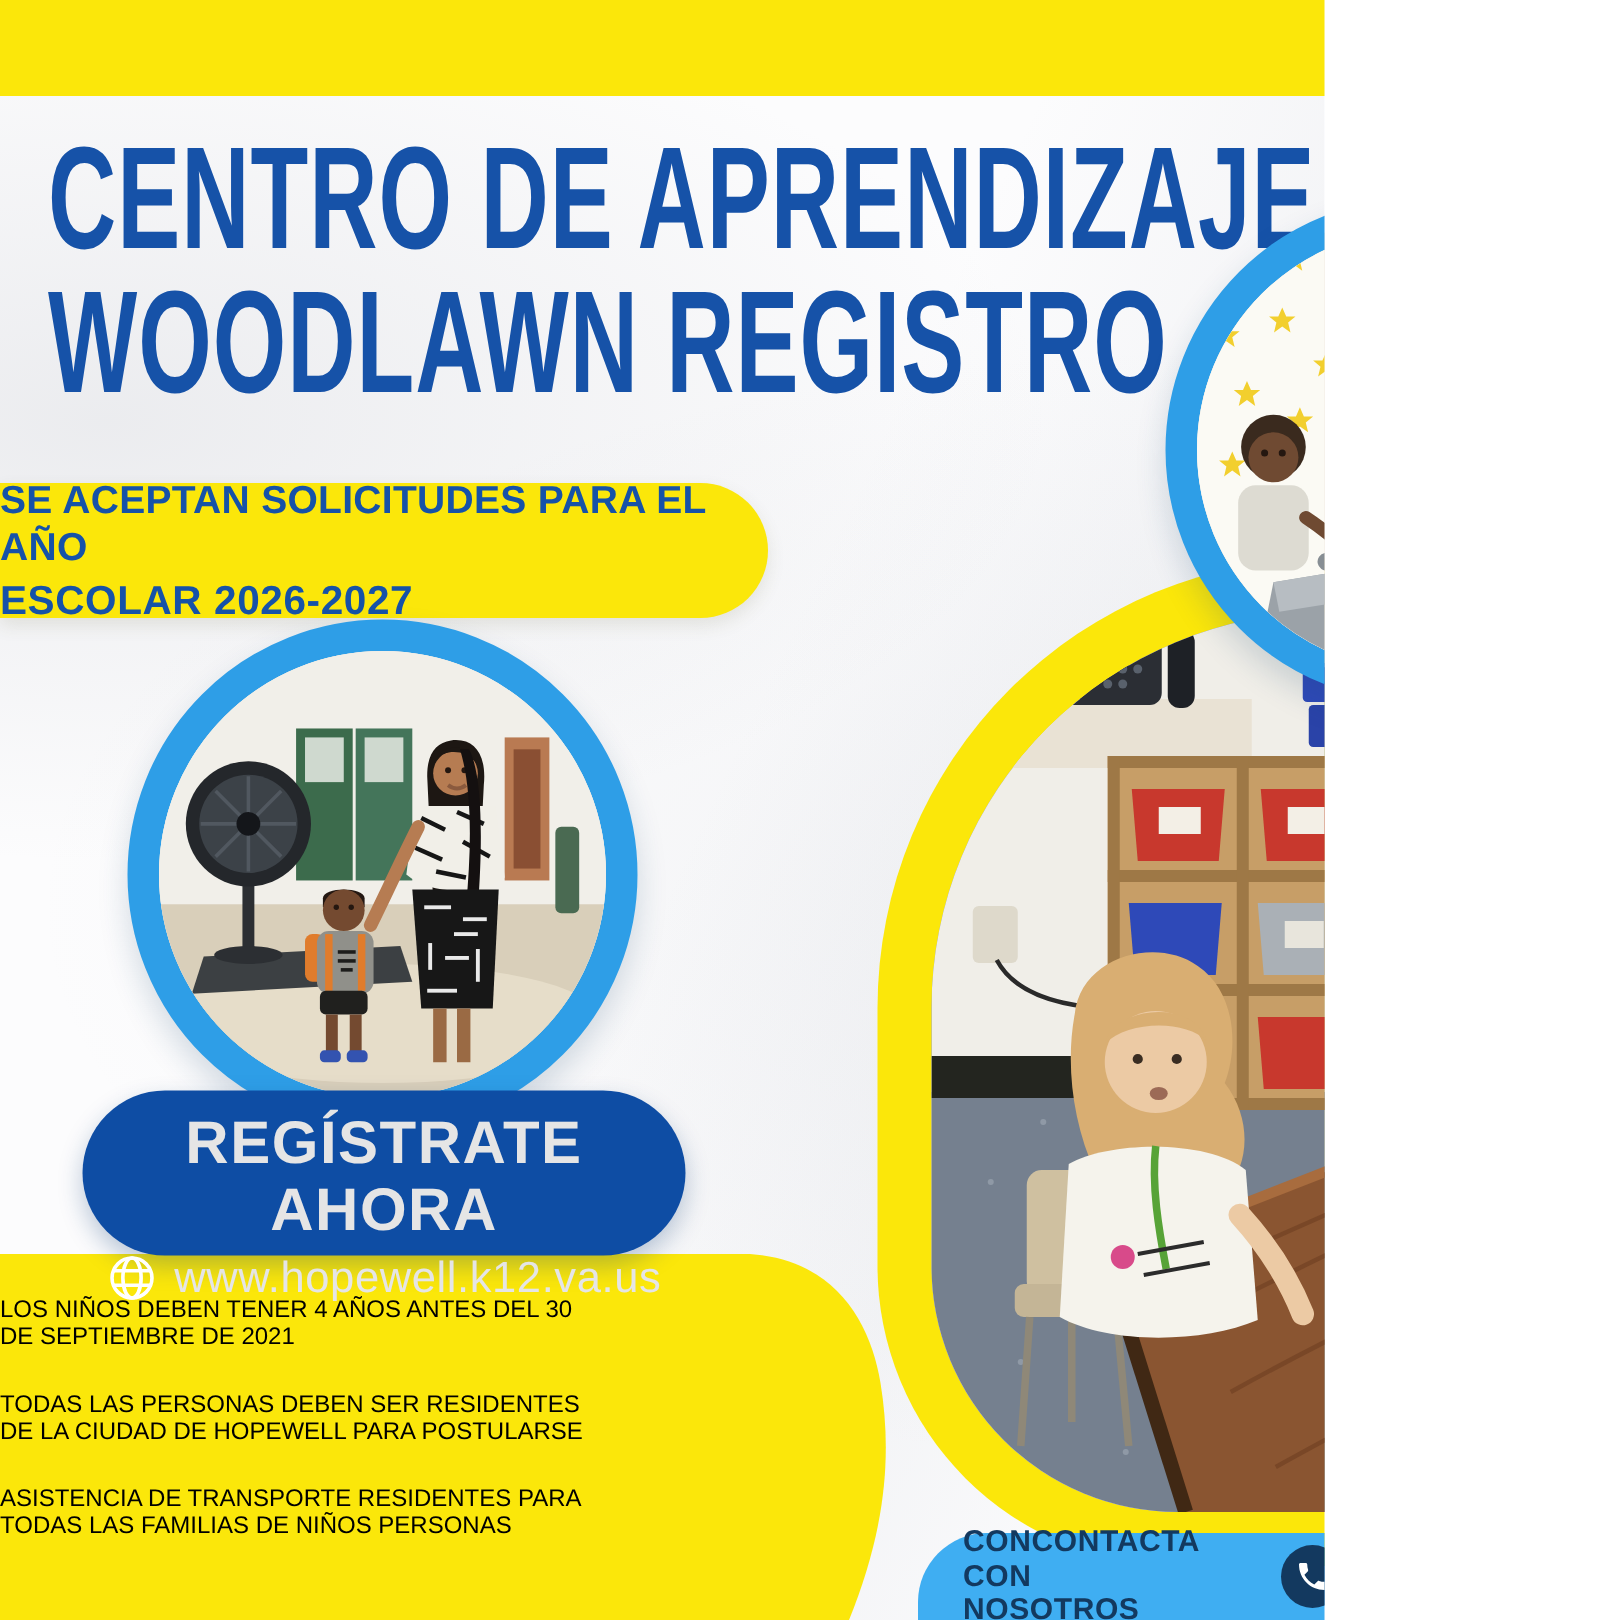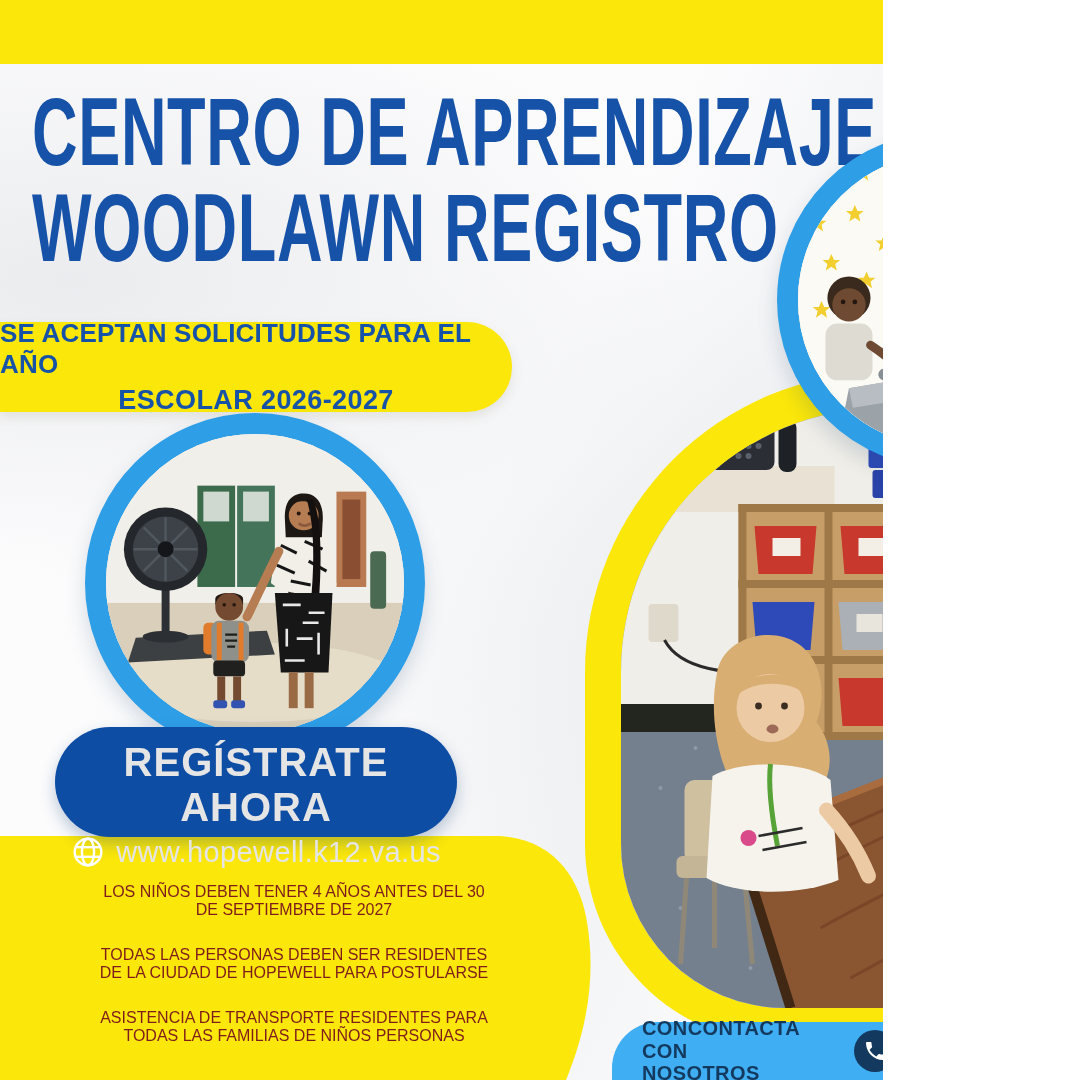--- a/index.html
+++ b/index.html
@@ -12,21 +12,21 @@
       linear-gradient(115deg, rgba(255,255,255,0) 52%, rgba(188,193,203,.14) 72%, rgba(255,255,255,0) 90%);}
 
   .top-band{position:absolute;left:0;top:0;width:1080px;height:64px;background:#FBE70A;z-index:2;}
 
   .title{position:absolute;left:32px;top:84px;z-index:3;color:#1652A8;font-weight:bold;}
   .title .line{display:block;font-size:97px;line-height:.99;letter-spacing:1px;
                transform:scaleX(.65);transform-origin:left top;white-space:nowrap;}
 
   .banner{position:absolute;left:0;top:322px;width:512px;height:90px;z-index:4;
           background:#FBE70A;border-radius:0 46px 46px 0;
-          display:flex;flex-direction:column;justify-content:center;align-items:center;
+          display:flex;flex-direction:column;justify-content:center;
           box-shadow:0 5px 12px rgba(90,90,40,.12);}
   .banner .b1{font-size:26px;font-weight:bold;color:#1652A8;letter-spacing:.2px;}
   .banner .b2{font-size:27px;font-weight:bold;color:#1652A8;margin-top:5px;letter-spacing:.4px;}
 
   
   .photo-blob{position:absolute;left:585px;top:372px;width:495px;height:672px;z-index:1;
               background:#FBE70A;border-radius:300px 0 0 200px;}
   .photo-frame{position:absolute;left:36px;top:36px;right:0;bottom:36px;
                border-radius:264px 0 0 164px;overflow:hidden;background:#8a93a2;}
   .photo-frame svg{display:block;width:100%;height:100%;}
@@ -39,22 +39,22 @@
   .circle.lf{left:85px;top:413px;width:298px;height:298px;}
 
   .pill{position:absolute;left:55px;top:727px;width:402px;height:110px;z-index:6;
         background:#0E4DA4;border-radius:55px;color:#e5e5e5;text-align:center;
         box-shadow:0 7px 16px rgba(15,60,120,.28);}
   .pill .lbl{margin-top:13px;font-size:40px;font-weight:bold;letter-spacing:1px;}
   .pill .url-row{display:flex;justify-content:center;align-items:center;gap:11px;margin-top:5px;}
   .pill .url{font-size:29px;font-weight:400;letter-spacing:.4px;}
 
   .yellow-left{position:absolute;left:0;top:836px;width:640px;height:244px;z-index:4;}
-  .notes{position:absolute;left:0;top:838px;width:588px;z-index:5;padding-top:18px;
-         text-align:center;color:#7f1d1d;}
+  .notes{position:absolute;left:0;top:838px;width:588px;z-index:5;padding-top:0;
+         text-align:left;color:#000000;}
   .note{font-size:23.5px;font-weight:bold;line-height:1.33;margin:0 14px 27px 14px;letter-spacing:.1px;}
   .note:nth-child(2){margin-bottom:22px;}
 
   .contact-bar{position:absolute;left:612px;top:1022px;width:468px;height:58px;z-index:7;
                background:#3FAEF2;border-radius:46px 0 0 0;
                display:flex;align-items:center;}
   .contact-head{margin-left:30px;color:#13395F;font-weight:bold;font-size:20px;
                 line-height:1.13;letter-spacing:.4px;}
   .phone-chip{width:42px;height:42px;border-radius:50%;background:#13395F;margin-left:54px;
               display:flex;align-items:center;justify-content:center;flex:0 0 auto;}
@@ -386,21 +386,21 @@
   </div>
 
   <svg class="yellow-left" viewBox="0 0 640 244">
     <path d="M0,0 L500,0 C556,4 580,44 587,86 C595,135 590,185 566,244 L0,244 Z" fill="#FBE70A"></path>
   </svg>
 
   <div class="notes">
     <p class="note">
       </p>
       <div>LOS NIÑOS DEBEN TENER 4 AÑOS ANTES DEL 30</div>
-      <div>DE SEPTIEMBRE DE 2027</div>
+      <div>DE SEPTIEMBRE DE 2021</div>
     <p></p>
     <p class="note">
       </p>
       <div>TODAS LAS PERSONAS DEBEN SER RESIDENTES</div>
       <div>DE LA CIUDAD DE HOPEWELL PARA POSTULARSE</div>
     <p></p>
     <p class="note">
       </p>
       <div>ASISTENCIA DE TRANSPORTE RESIDENTES PARA</div>
       <div>TODAS LAS FAMILIAS DE NIÑOS PERSONAS</div>

